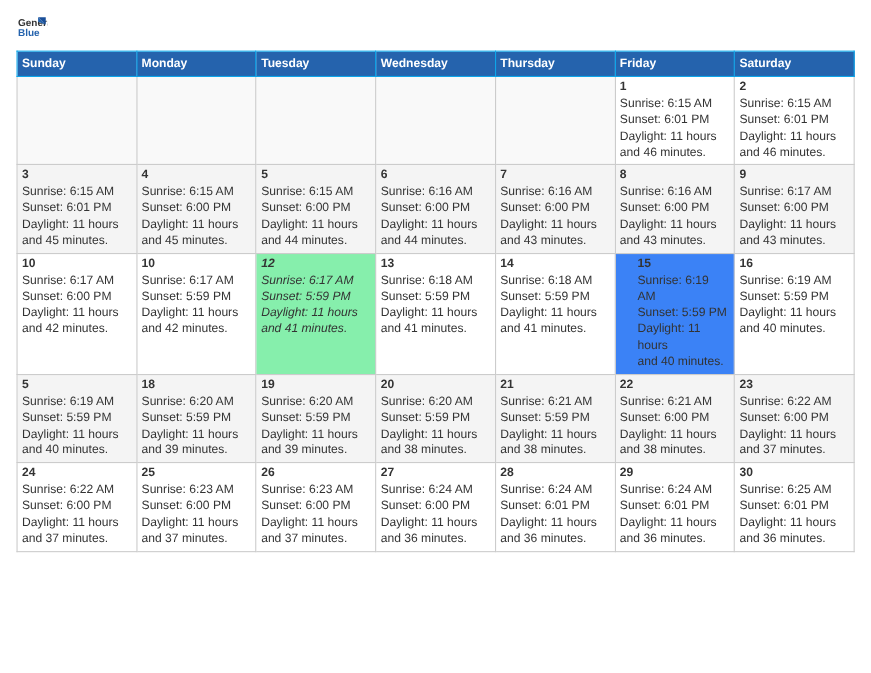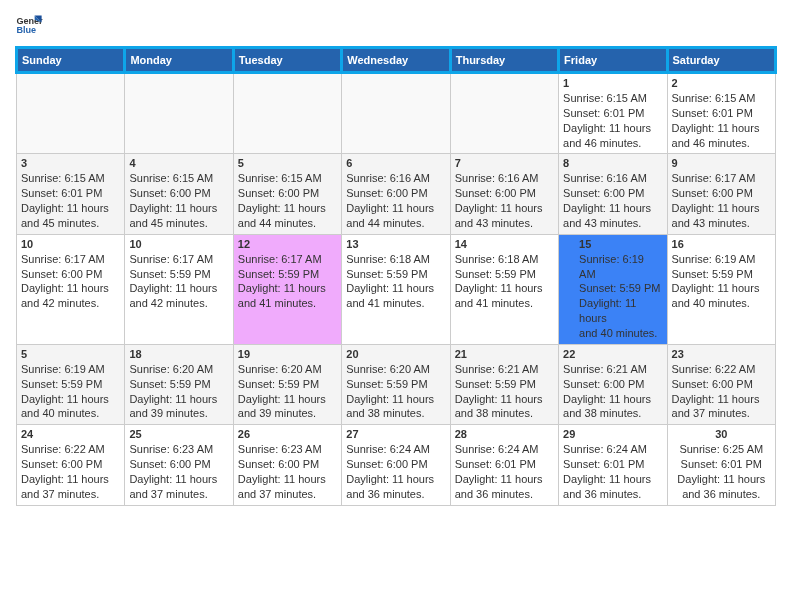--- a/index.html
+++ b/index.html
@@ -45,21 +45,21 @@
       width: 100%;
       border-collapse: collapse;
       font-size: 10px;
     }
     .calendar th {
       background: #2563ad;
       color: #fff;
       padding: 5px 4px;
       text-align: left;
       font-size: 11px;
-      border: 3px solid #0ea5e9;
+      border: 1px solid #0ea5e9;
     }
     .calendar td {
       border: 1px solid #ccc;
       vertical-align: top;
       padding: 3px 4px;
       width: calc(100% / 7);
       height: 78px;
       background: #fff;
     }
     .calendar td.empty {
@@ -157,21 +157,21 @@
         </tr>
         <tr>
           <td style="background: rgb(255, 255, 255);">
             <span class="day-num">10</span>
             <div class="day-info">Sunrise: 6:17 AM<br>Sunset: 6:00 PM<br>Daylight: 11 hours<br>and 42 minutes.</div>
           </td>
           <td style="background: rgb(255, 255, 255);">
             <span class="day-num">10</span>
             <div class="day-info">Sunrise: 6:17 AM<br>Sunset: 5:59 PM<br>Daylight: 11 hours<br>and 42 minutes.</div>
           </td>
-          <td style="background: #f0abfc;">
+          <td style="background: #86efac; font-style: italic;">
             <span class="day-num">12</span>
             <div class="day-info">Sunrise: 6:17 AM<br>Sunset: 5:59 PM<br>Daylight: 11 hours<br>and 41 minutes.</div>
           </td>
           <td style="background: rgb(255, 255, 255);">
             <span class="day-num">13</span>
             <div class="day-info">Sunrise: 6:18 AM<br>Sunset: 5:59 PM<br>Daylight: 11 hours<br>and 41 minutes.</div>
           </td>
           <td style="background: rgb(255, 255, 255);">
             <span class="day-num">14</span>
             <div class="day-info">Sunrise: 6:18 AM<br>Sunset: 5:59 PM<br>Daylight: 11 hours<br>and 41 minutes.</div>
@@ -233,20 +233,20 @@
             <div class="day-info">Sunrise: 6:24 AM<br>Sunset: 6:00 PM<br>Daylight: 11 hours<br>and 36 minutes.</div>
           </td>
           <td style="background: rgb(255, 255, 255); margin-left: 24px;">
             <span class="day-num">28</span>
             <div class="day-info">Sunrise: 6:24 AM<br>Sunset: 6:01 PM<br>Daylight: 11 hours<br>and 36 minutes.</div>
           </td>
           <td style="background: rgb(255, 255, 255);">
             <span class="day-num">29</span>
             <div class="day-info">Sunrise: 6:24 AM<br>Sunset: 6:01 PM<br>Daylight: 11 hours<br>and 36 minutes.</div>
           </td>
-          <td style="background: rgb(255, 255, 255); text-align: center;">
+          <td style="background: rgb(255, 255, 255);">
             <span class="day-num">30</span>
             <div class="day-info">Sunrise: 6:25 AM<br>Sunset: 6:01 PM<br>Daylight: 11 hours<br>and 36 minutes.</div>
           </td>
         </tr>
       </tbody>
   </table>
 </div>
 
 </body></html>

